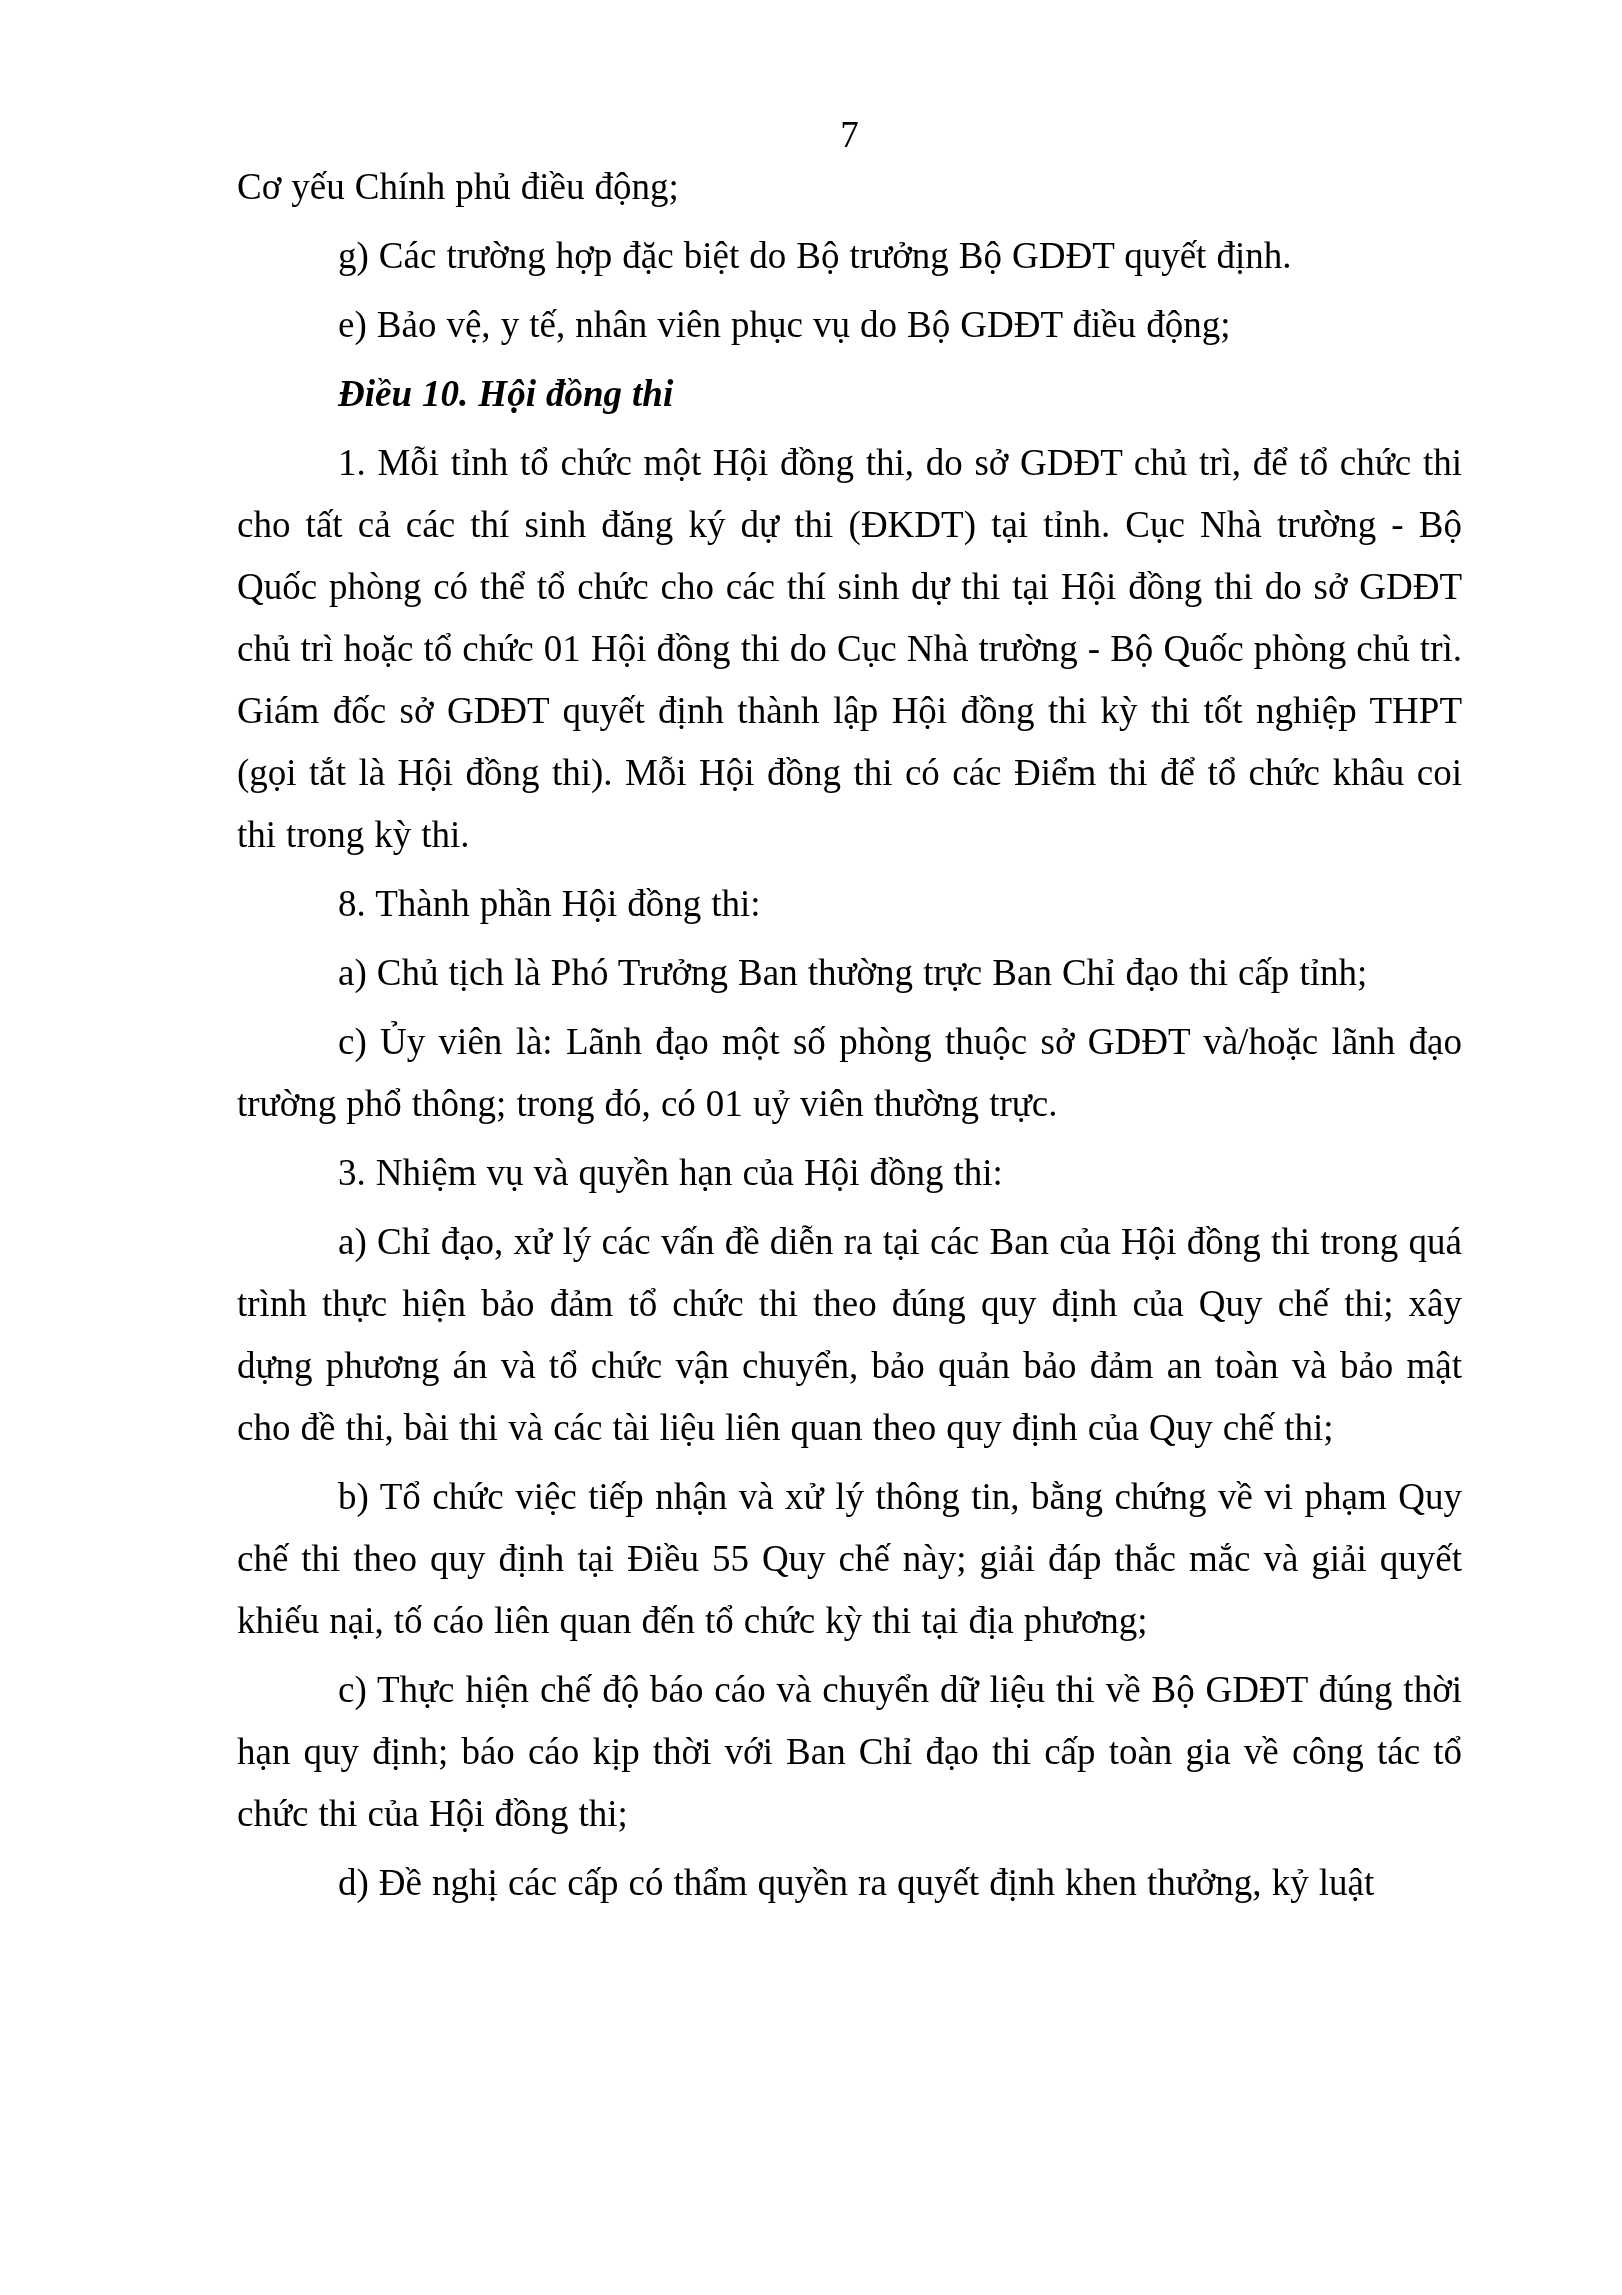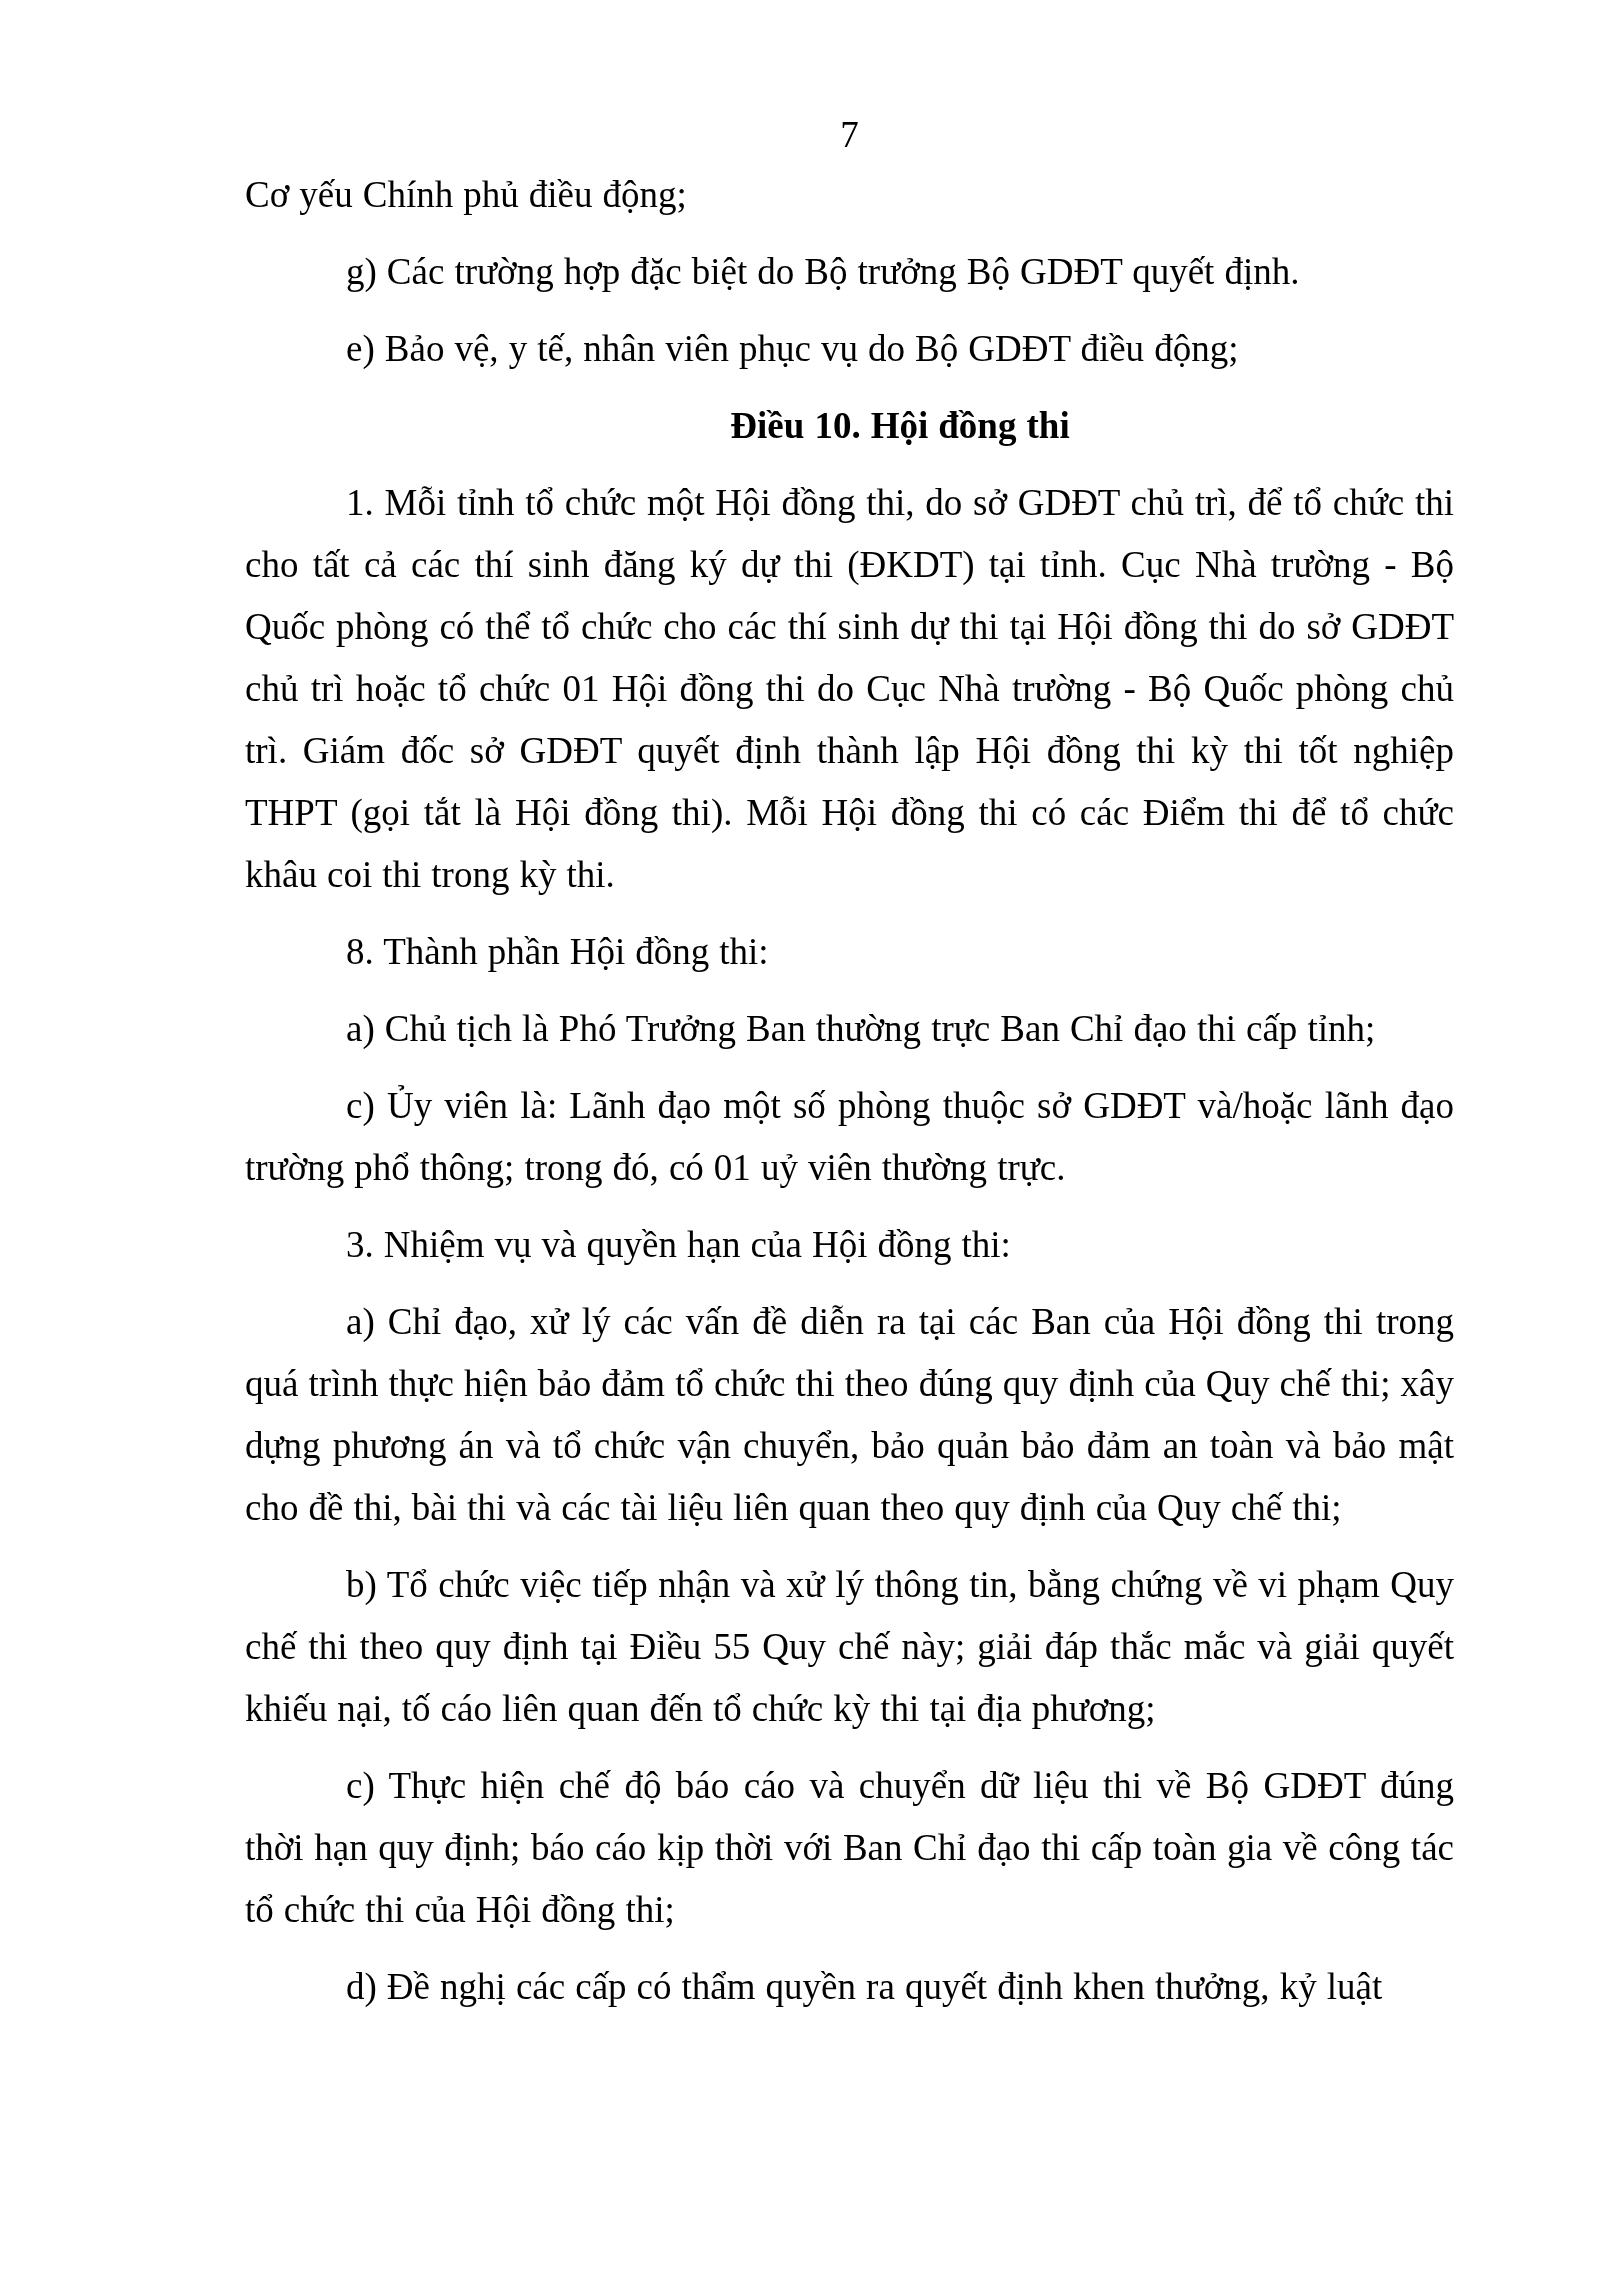--- a/index.html
+++ b/index.html
@@ -19,32 +19,33 @@
     overflow: hidden;
     box-sizing: border-box;
     padding: 110px 154px 0 230px;
   }
   .page-number {
     text-align: center;
     line-height: 49px;
     margin: 0 0 -9.7px 0;
   }
   .doc-body p {
-    margin: 15px;
+    margin: 7px;
     padding: 0;
     text-align: justify;
     text-indent: 101px;
     word-spacing: 0.8px;
   }
   .doc-body p.continuation {
     text-indent: 0;
   }
   .doc-body p.heading {
     font-weight: bold;
-    text-align: center;
+    text-align: left;
+    font-style: italic;
   }
 </style>
 </head>
 <body>
 
 <div class="sheet">
   <div class="page-number">7</div>
 
   <div class="doc-body">
     <p class="continuation">Cơ yếu Chính phủ điều động;</p>

